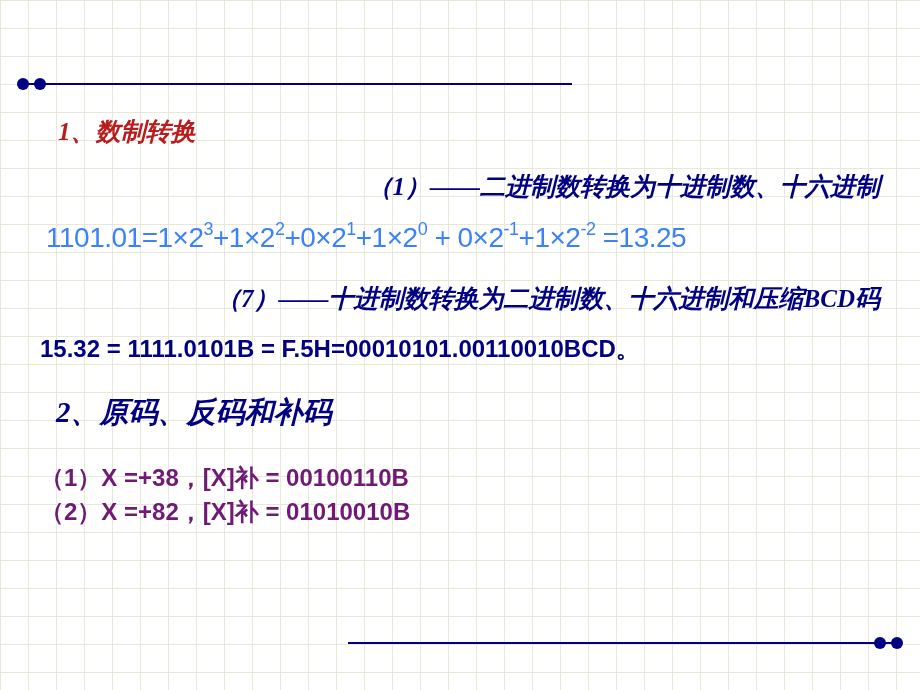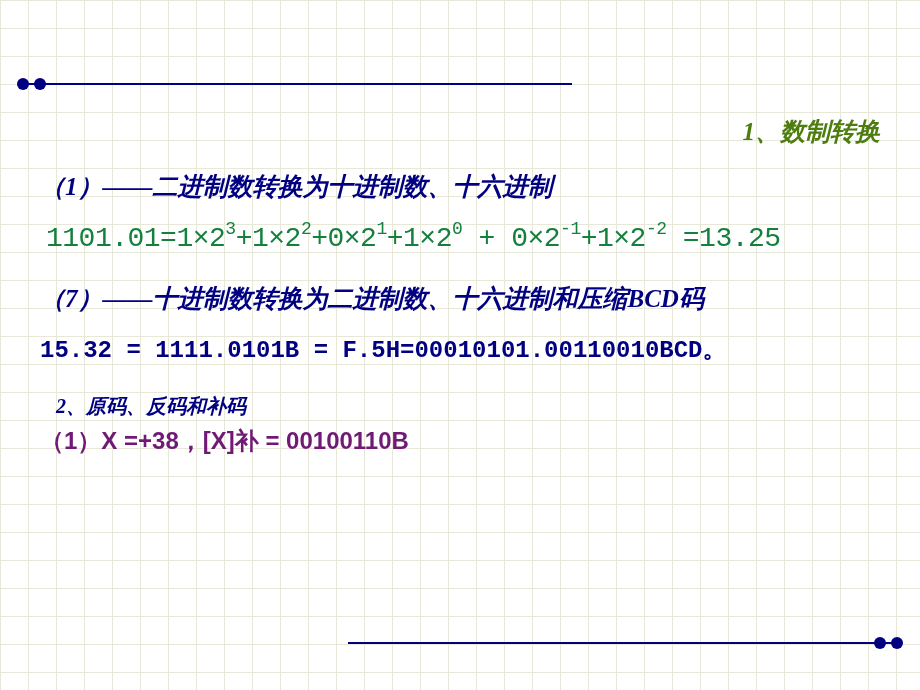--- a/index.html
+++ b/index.html
@@ -97,70 +97,70 @@
     }
     
     
     .content {
       position: relative;
       z-index: 3;
       padding: 115px 40px 40px 50px;
     }
     
     .heading-1 {
-      color: #4d7c0f;
+      color: #b91c1c;
       font-size: 25px;
       font-weight: bold;
       font-style: italic;
       margin-bottom: 22px;
       padding-left: 8px;
-      text-align: right;
     }
     
     .subheading {
       color: #000080;
       font-size: 25px;
       font-weight: bold;
       font-style: italic;
       margin-bottom: 18px;
       margin-left: -10px;
+      text-align: right;
     }
     
     .equation {
-      color: #15803d;
-      font-family: Liberation Mono, monospace;
+      color: #3b82f6;
+      font-family: Liberation Sans, sans-serif;
       font-size: 28px;
       margin-bottom: 28px;
       margin-left: -4px;
       white-space: nowrap;
       letter-spacing: -0.5px;
     }
     
     .equation sup {
       font-size: 18px;
       vertical-align: super;
       position: relative;
       top: -2px;
     }
     
     .formula-line {
       color: #000080;
       font-size: 24px;
       font-weight: bold;
       margin-bottom: 28px;
       margin-left: -10px;
-      font-family: Liberation Mono, monospace;
+      font-family: Liberation Sans, sans-serif;
     }
     
     .heading-2 {
       color: #000080;
-      font-size: 20px;
+      font-size: 29px;
       font-weight: bold;
       font-style: italic;
-      margin-bottom: 4px;
+      margin-bottom: 28px;
       padding-left: 6px;
     }
     
     .complement-line {
       color: #701a75;
       font-size: 24px;
       font-weight: bold;
       margin-left: -10px;
       line-height: 1.4;
       font-family: Arial, "SimHei", sans-serif;
@@ -183,14 +183,15 @@
     <span>1101.01=</span><span>1×2</span><sup>3</sup><span>+1×2</span><sup>2</sup><span>+0×2</span><sup>1</sup><span>+1×2</span><sup>0</sup><span> + 0×2</span><sup>-1</sup><span>+1×2</span><sup>-2</sup><span> =13.25</span>
   </div>
 
   <div class="subheading">（7）——十进制数转换为二进制数、十六进制和压缩BCD码</div>
 
   <div class="formula-line">15.32 = 1111.0101B = F.5H=00010101.00110010BCD。</div>
 
   <div class="heading-2">2、原码、反码和补码</div>
 
   <div class="complement-line">（1）X =+38，[X]补 = 00100110B</div>
+  <div class="complement-line">（2）X =+82，[X]补 = 01010010B</div>
 
 </div>
 
 </body></html>

